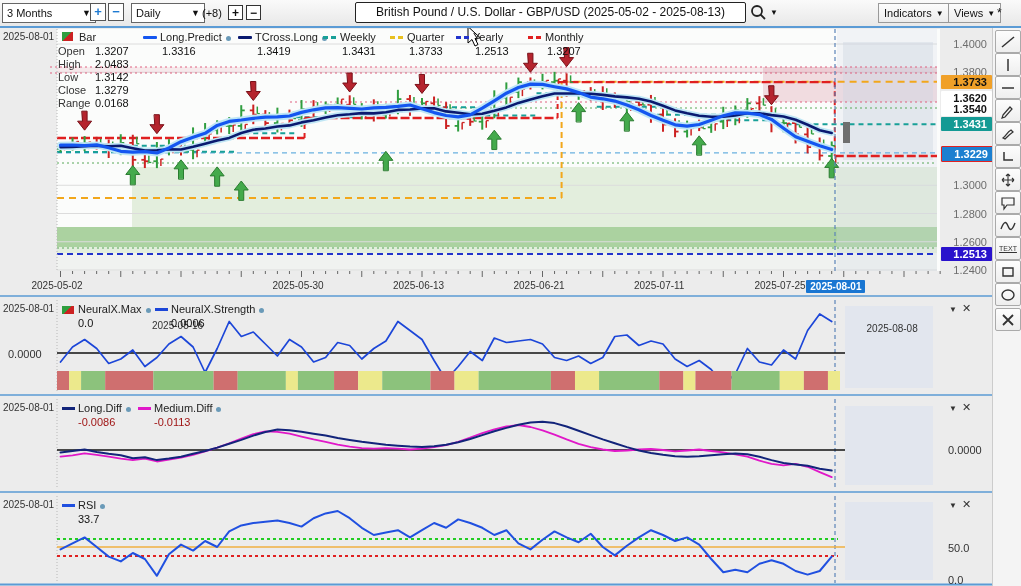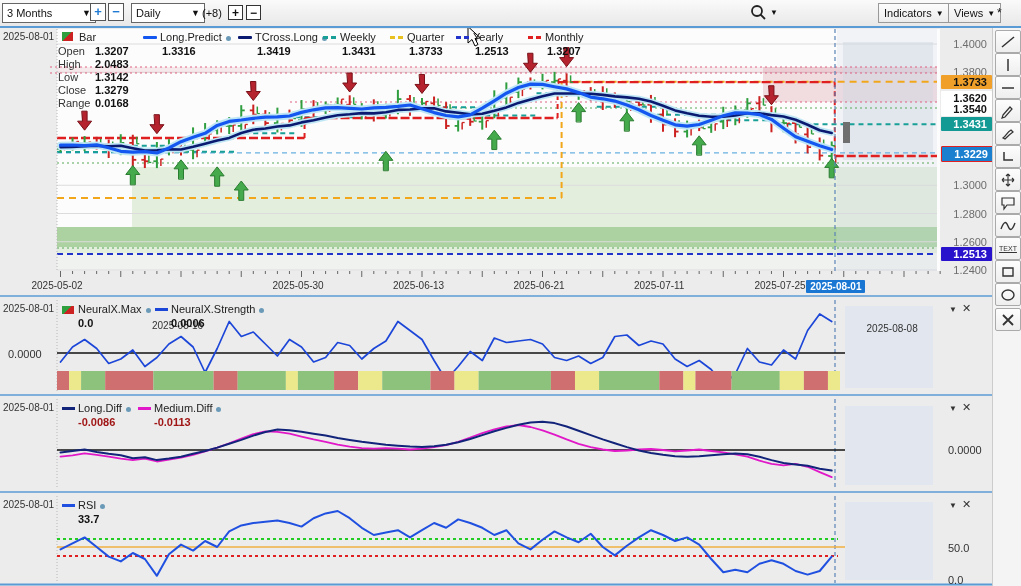--- a/index.html
+++ b/index.html
@@ -13,21 +13,21 @@
   #title-box{position:absolute;left:355px;top:2px;width:389px;height:19px;border:1px solid #222;border-radius:2px;background:#fff;font-size:12px;color:#111;text-align:center;line-height:19px;white-space:nowrap;overflow:hidden}
   .tb-btn{position:absolute;top:3px;height:18px;background:linear-gradient(#fcfcfc,#ececec);border:1px solid #999;font-size:11px;color:#111;display:flex;align-items:center;padding:0 5px;gap:4px}
   #gfx{position:absolute;left:0;top:0;z-index:1}
   #overlays{position:absolute;left:0;top:0;width:1021px;height:586px;z-index:3;pointer-events:none}
   .lbl{position:absolute;white-space:nowrap}
   .date-lbl{font-size:10px;color:#333}
   .date-hl{background:#1976d2;color:#fff;font-weight:bold;padding:1px 4px;border-radius:1px}
   .price-lbl{font-size:11px;color:#6d6d6d;text-align:right;width:46px}
   .chip{font-size:11px;font-weight:bold;text-align:right;width:45px;height:14px;line-height:14px;padding:0 5px 0 1px;border-radius:1px}
   .leg-lbl{font-size:11px;color:#222}
-  .leg-val{font-size:11px;font-weight:bold;color:#111}
+  .leg-val{font-size:11px;font-weight:normal;color:#111}
   .dot{display:inline-block;width:5px;height:5px;border-radius:50%;background:#6a9ab8;margin-left:4px;vertical-align:middle}
   .icon-line{display:inline-block;height:3px;border-radius:1px;vertical-align:middle}
   #sidebar{position:absolute;left:992px;top:28px;width:29px;height:558px;background:#f4f4f4;border-left:1px solid #ccc;z-index:4}
   .tool-btn{position:absolute;left:2px;width:24px;height:21px;background:linear-gradient(#fdfdfd,#eee);border:1px solid #aaa;border-radius:2px;display:flex;align-items:center;justify-content:center}
 </style>
 </head>
 <body>
 
 <div id="toolbar">
   <div class="select" style="left:2px;width:84px">
@@ -36,20 +36,21 @@
     </div>
   <button class="tbtn blue" style="left:90px">+</button>
   <button class="tbtn blue" style="left:108px">−</button>
   <div class="select" style="left:131px;width:64px">
       <span>Daily</span>
       <span class="caret">▼</span>
     </div>
   <span class="lbl" style="left:202px;top:7px;font-size:11px;color:#111">(+8)</span>
   <button class="tbtn small" style="left:228px">+</button>
   <button class="tbtn small" style="left:246px">−</button>
+  <div id="title-box">British Pound / U.S. Dollar - GBP/USD (2025-05-02 - 2025-08-13)</div>
   <svg class="abs" style="left:750px;top:4px" width="17" height="17">
       <circle cx="7" cy="7" r="5" fill="none" stroke="#222" stroke-width="1.8"></circle>
       <line x1="10.5" y1="10.5" x2="15" y2="15" stroke="#222" stroke-width="1.8"></line>
     </svg>
   <span class="lbl" style="left:770px;top:8px;font-size:8px;color:#111">▼</span>
   <div class="tb-btn" style="left:878px">
       <span>Indicators</span>
       <span style="font-size:8px">▼</span>
     </div>
   <div class="tb-btn" style="left:948px">

